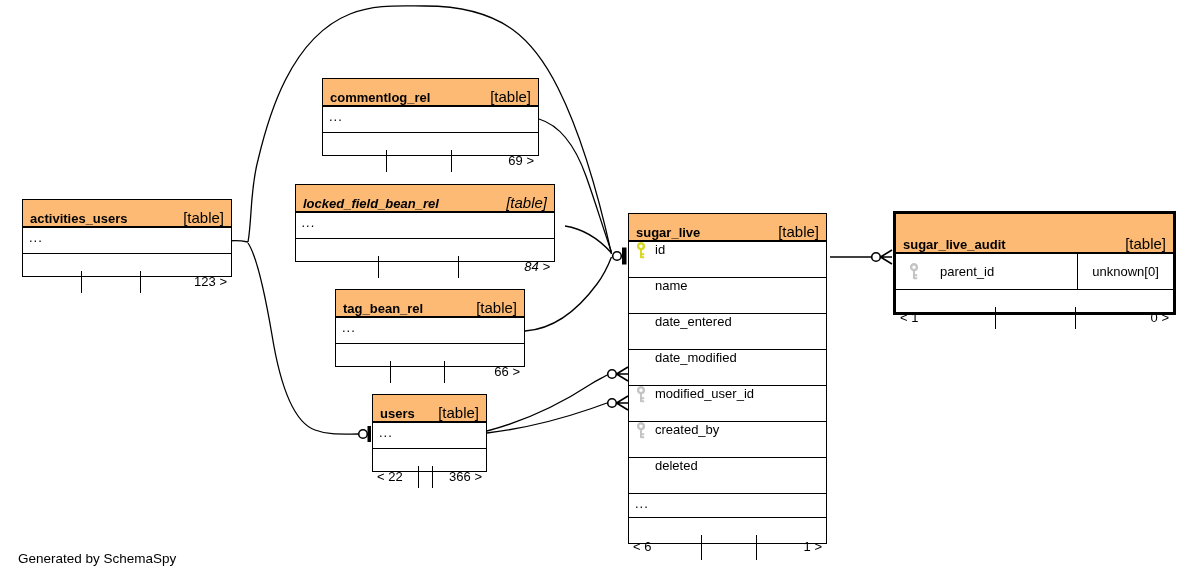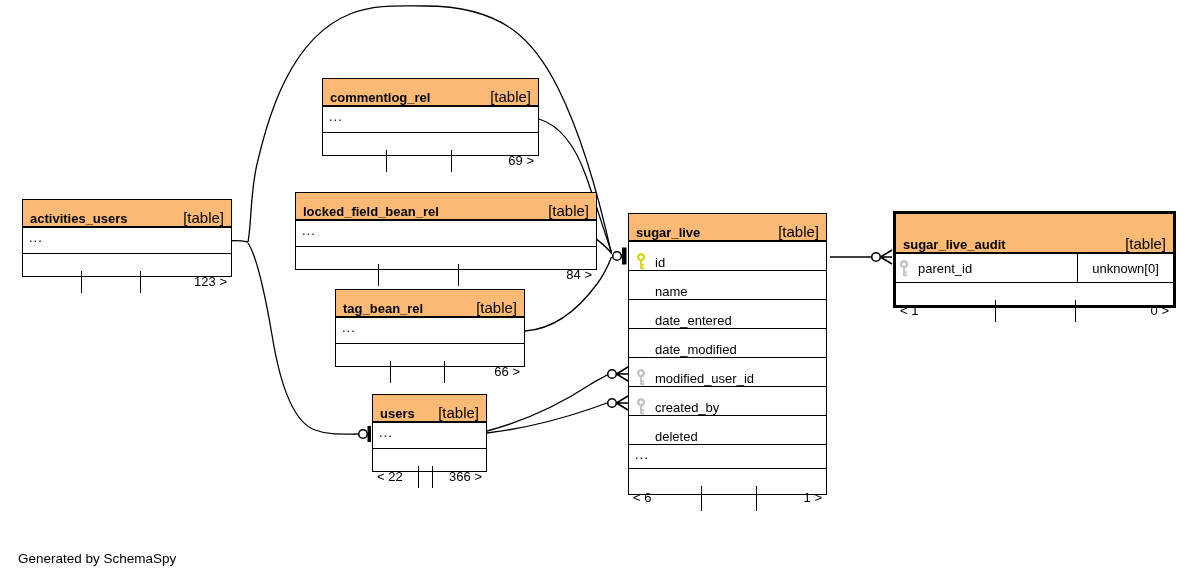--- a/index.html
+++ b/index.html
@@ -20,21 +20,21 @@
     background:#fdba74; border-bottom:2px solid #000;
     height:28px; padding:0 7px; white-space:nowrap;
   }
   .tn { font-weight:bold; font-size:13px; }
   .tb { font-weight:normal; font-size:15px; margin-left:10px; }
   .er {
     height:26px; line-height:20px; padding:0 6px;
     border-bottom:1px solid #000; letter-spacing:1px;
   }
   .rw {
-    height:29px; display:flex; align-items:flex-end;
+    height:36px; display:flex; align-items:flex-start;
     border-bottom:1px solid #000; padding-left:6px; white-space:nowrap;
   }
   .ki { width:20px; display:inline-flex; align-items:center; }
   .fr { display:flex; height:22px; line-height:21px; }
   .fr.tall { height:25px; line-height:23px; }
   .fc { display:inline-block; height:100%; padding:0 4px; overflow:hidden;margin-top:17px; }
   .fc + .fc { border-left:1px solid #000; }
   .fc.right { text-align:right; flex:1; }
   .note { position:absolute; left:18px; top:551px; font-size:13.5px; z-index:2; }
   .namecell { flex:1; display:flex; align-items:center; height:100%; }
@@ -115,21 +115,21 @@
       <span class="tb">[table]</span>
     </div>
     <div class="er">...</div>
     <div class="fr">
       <span class="fc" style="width:63px"></span>
       <span class="fc" style="width:65px"></span>
       <span class="fc right">69 &gt;</span>
     </div>
   </div>
 
-  <div class="tbl" style="left:295px; top:192px; width:302px;">
+  <div class="tbl" style="left:295px; top:184px; width:260px;font-style:italic;">
     <div class="th">
       <span class="tn">locked_field_bean_rel</span>
       <span class="tb">[table]</span>
     </div>
     <div class="er">...</div>
     <div class="fr">
       <span class="fc" style="width:82px"></span>
       <span class="fc" style="width:80px"></span>
       <span class="fc right">84 &gt;</span>
     </div>
@@ -216,21 +216,21 @@
       <span class="fc right">1 &gt;</span>
     </div>
   </div>
 
   <div class="tbl thick" style="left:893px; top:211px; width:283px;">
     <div class="th" style="height:40px;">
       <span class="tn">sugar_live_audit</span>
       <span class="tb">[table]</span>
     </div>
     <div class="rw" style="padding-left:0;">
-      <span class="namecell" style="padding-left:2px;">
+      <span class="namecell" style="padding-left:12px;gap:12px;">
         <span class="ki">
             <svg width="12" height="17" viewBox="0 0 12 17">
               <circle cx="6" cy="4.2" r="2.9" fill="none" stroke="#c4c4c4" stroke-width="2.4"></circle>
               <path d="M6 7 L6 16 M6 12.2 L9.2 12.2 M6 15.3 L9.2 15.3" stroke="#c4c4c4" stroke-width="2" fill="none"></path>
             </svg>
           </span>
         <span>parent_id</span>
       </span>
       <span class="typecell">unknown[0]</span>
     </div>

